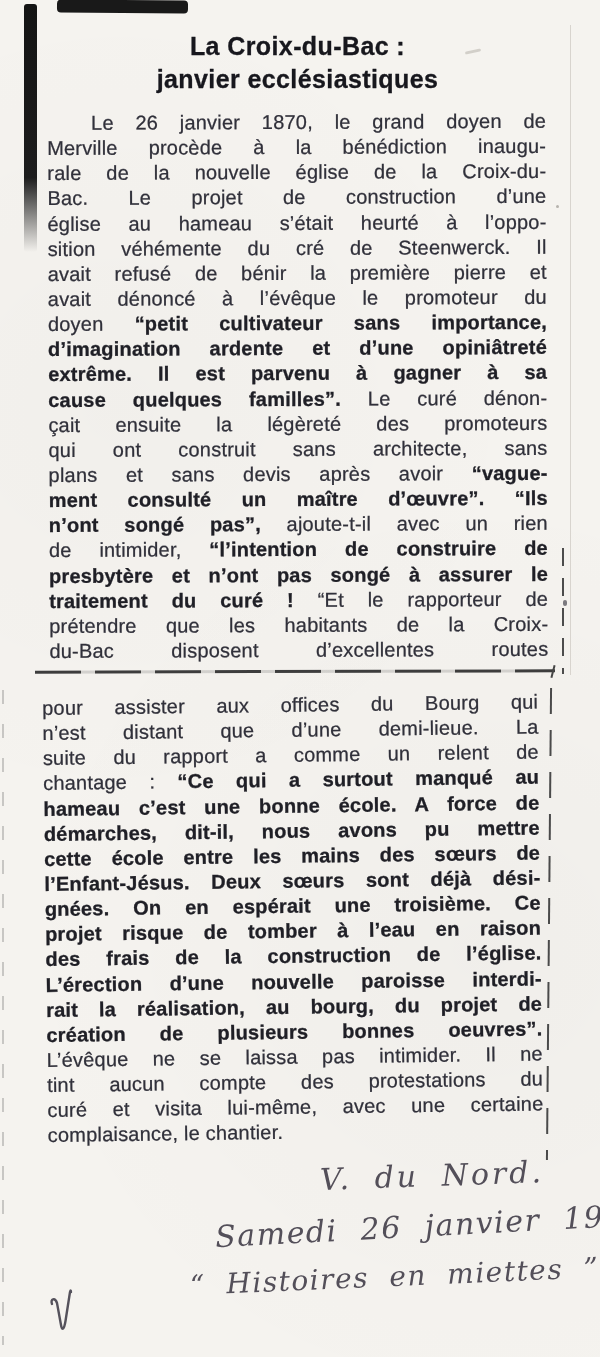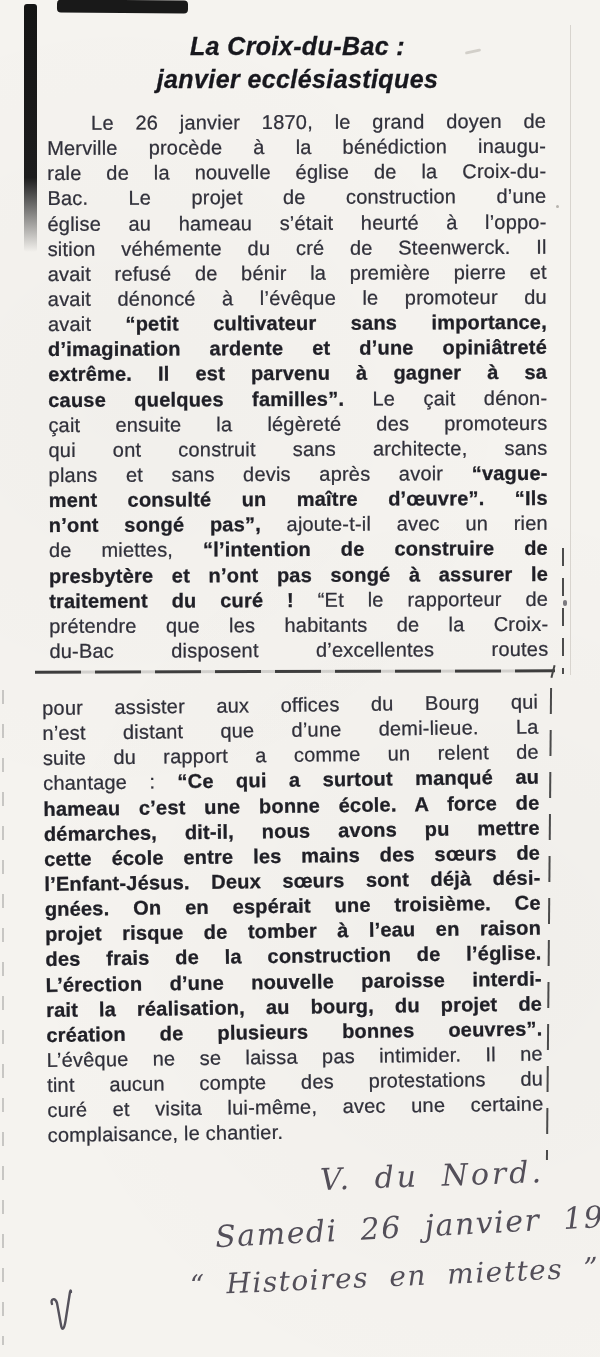--- a/index.html
+++ b/index.html
@@ -7,21 +7,21 @@
     position:relative;width:600px;height:1357px;margin:0 auto;
     background:#f5f3ef;
     background-image:radial-gradient(circle at 20% 30%, rgba(0,0,0,0.015), transparent 40%),
                      radial-gradient(circle at 80% 70%, rgba(0,0,0,0.02), transparent 45%);
     overflow:hidden;
     font-family:"Liberation Sans", sans-serif;
   }
   .headline{
     position:absolute;left:45px;top:30px;width:505px;
     text-align:center;font-weight:700;font-size:25px;line-height:33px;
-    letter-spacing:.4px;color:#17171d;font-style:italic;
+    letter-spacing:.4px;color:#17171d;
     -webkit-text-stroke:.3px #17171d;
   }
   .col{position:absolute;transform-origin:top left;}
   .col-top{left:47px;top:111px;width:499px;transform:rotate(-.25deg);}
   .col-bottom{left:42px;top:696px;width:496px;transform:rotate(-.75deg);}
   .ln{
     height:25.15px;line-height:25.15px;font-size:20px;color:#30303a;
     text-align:justify;text-align-last:justify;letter-spacing:.2px;
     -webkit-text-stroke:.25px #30303a;
   }
@@ -81,30 +81,30 @@
 
   <div class="col col-top">
       <div class="ln ind"><span>Le 26 janvier 1870, le grand doyen de</span></div>
       <div class="ln"><span>Merville procède à la bénédiction inaugu-</span></div>
       <div class="ln"><span>rale de la nouvelle église de la Croix-du-</span></div>
       <div class="ln"><span>Bac. Le projet de construction d’une</span></div>
       <div class="ln"><span>église au hameau s’était heurté à l’oppo-</span></div>
       <div class="ln"><span>sition véhémente du cré de Steenwerck. Il</span></div>
       <div class="ln"><span>avait refusé de bénir la première pierre et</span></div>
       <div class="ln"><span>avait dénoncé à l’évêque le promoteur du</span></div>
-      <div class="ln"><span>avait </span><span class="b">“petit cultivateur sans importance,</span></div>
+      <div class="ln"><span>doyen </span><span class="b">“petit cultivateur sans importance,</span></div>
       <div class="ln"><span class="b">d’imagination ardente et d’une opiniâtreté</span></div>
       <div class="ln"><span class="b">extrême. Il est parvenu à gagner à sa</span></div>
-      <div class="ln"><span class="b">cause quelques familles”.</span><span> Le çait dénon-</span></div>
+      <div class="ln"><span class="b">cause quelques familles”.</span><span> Le curé dénon-</span></div>
       <div class="ln"><span>çait ensuite la légèreté des promoteurs</span></div>
       <div class="ln"><span>qui ont construit sans architecte, sans</span></div>
       <div class="ln"><span>plans et sans devis après avoir </span><span class="b">“vague-</span></div>
       <div class="ln"><span class="b">ment consulté un maître d’œuvre”. “Ils</span></div>
       <div class="ln"><span class="b">n’ont songé pas”,</span><span> ajoute-t-il avec un rien</span></div>
-      <div class="ln"><span>de miettes, </span><span class="b">“l’intention de construire de</span></div>
+      <div class="ln"><span>de intimider, </span><span class="b">“l’intention de construire de</span></div>
       <div class="ln"><span class="b">presbytère et n’ont pas songé à assurer le</span></div>
       <div class="ln"><span class="b">traitement du curé !</span><span> “Et le rapporteur de</span></div>
       <div class="ln"><span>prétendre que les habitants de la Croix-</span></div>
       <div class="ln"><span>du-Bac disposent d’excellentes routes</span></div>
     </div>
 
   <div class="col col-bottom">
       <div class="ln"><span>pour assister aux offices du Bourg qui</span></div>
       <div class="ln"><span>n’est distant que d’une demi-lieue. La</span></div>
       <div class="ln"><span>suite du rapport a comme un relent de</span></div>

